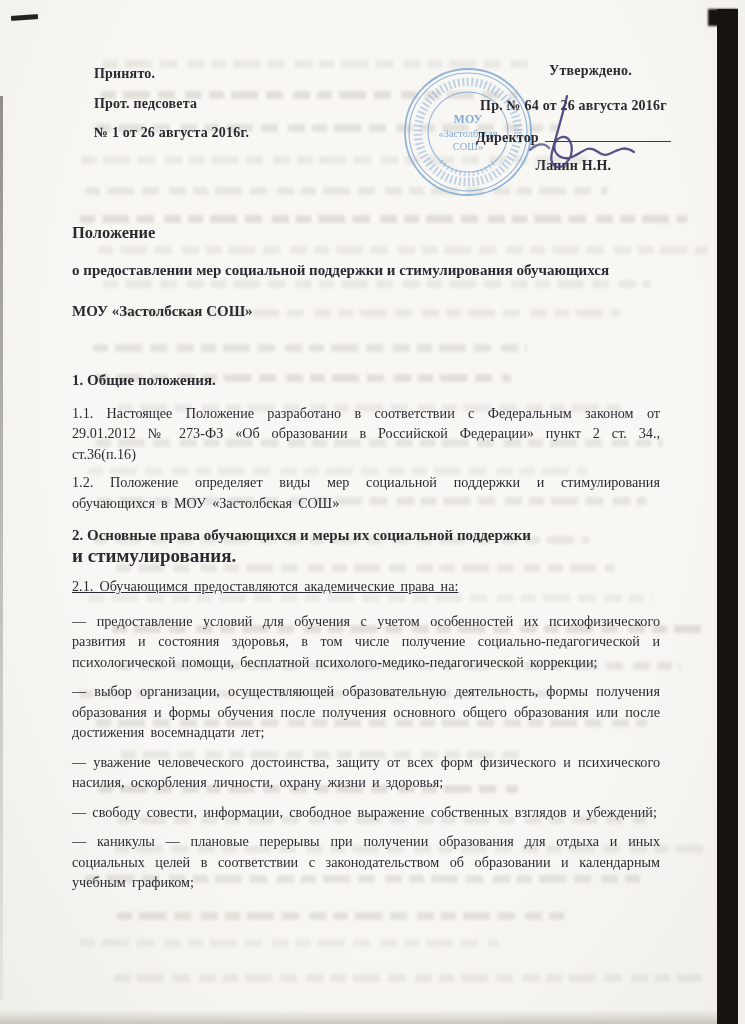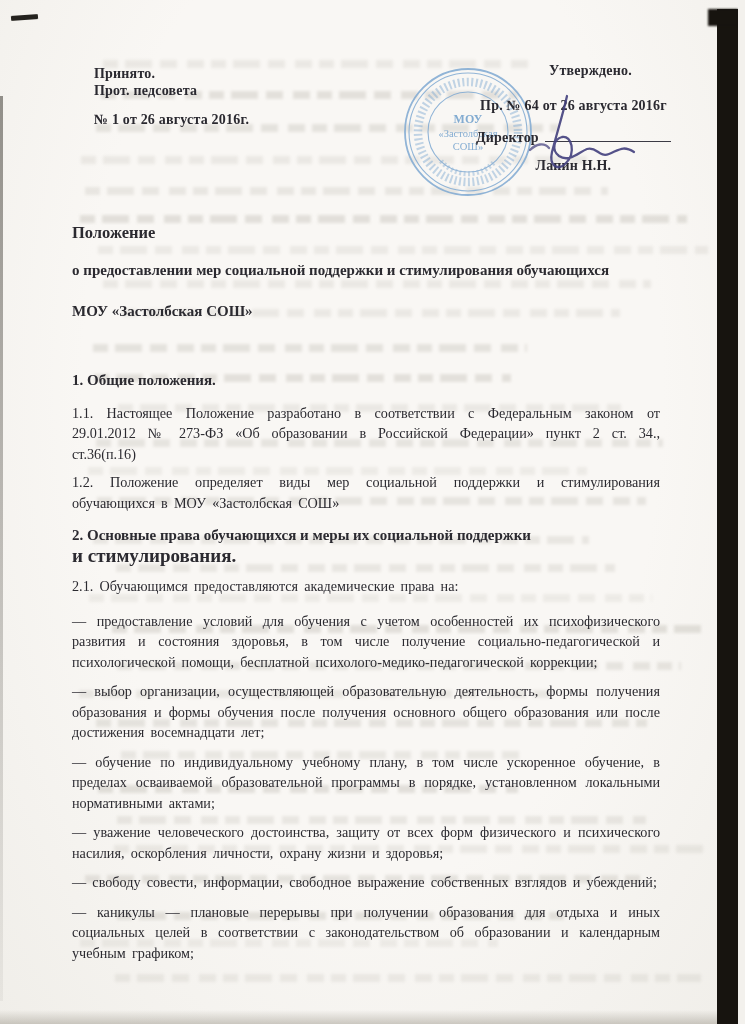--- a/index.html
+++ b/index.html
@@ -29,21 +29,21 @@
   .scan-right-band-top{position:absolute;left:708px;top:9px;width:30px;height:17px;background:#17140f;filter:blur(.9px);z-index:6;}
   .scan-right-sliver{position:absolute;left:738px;top:0;width:7px;height:1024px;background:#f3f1ed;z-index:7;}
   .scan-left-line{position:absolute;left:0;top:96px;width:3px;height:905px;background:linear-gradient(#4f4c45, rgba(79,76,69,.1));opacity:.6;z-index:6;}
   .scan-dash{position:absolute;left:11px;top:15px;width:27px;height:5px;background:#24221e;transform:rotate(-4deg);border-radius:1px;filter:blur(.3px);z-index:6;}
   .scan-bottom{position:absolute;left:0;bottom:0;width:100%;height:14px;background:linear-gradient(rgba(170,165,154,0), rgba(160,155,144,.5));z-index:5;}
 
   
   .hdr{position:absolute;z-index:3;font-weight:bold;font-size:14px;color:#2a2930;letter-spacing:.2px;}
   .hdr p{margin:0;}
   .hdr-left{left:94px;top:66px;}
-  .hdr-left .l1{margin-bottom:1px;}
+  .hdr-left .l1{margin-bottom:14px;}
   .hdr-left .l2{margin-bottom:13px;}
   .hdr-right{left:476px;top:63px;text-align:center;}
   .hdr-right .l1{margin-left:34px;margin-bottom:19px;}
   .hdr-right .l2{margin-bottom:14px;}
   .hdr-right .l3{margin-bottom:12px;}
   .sig-line{display:inline-block;width:126px;border-bottom:1.6px solid #3c3b45;height:13px;margin-left:6px;}
 
   
   .stamp{position:absolute;left:401px;top:65px;width:134px;height:134px;z-index:2;opacity:.85;filter:blur(.35px);}
   
@@ -58,21 +58,21 @@
   .center{text-align:right;word-spacing:normal !important;}
   .bold{font-weight:bold;}
   .t1{font-size:16.5px;line-height:22px;margin-bottom:16px !important;}
   .t2{font-size:15px;line-height:20px;margin-bottom:21px !important;}
   .t3{font-size:15px;line-height:20px;margin-bottom:49px !important;}
   .h-sec{font-size:15px;margin-bottom:12px !important;}
   .h-sec2a{font-size:15px;margin-bottom:0 !important;font-family:Liberation Serif, serif;}
   .h-sec2b{font-size:19px;margin-bottom:10px !important;}
   .p11{margin-bottom:8px !important;}
   .p12{margin-bottom:12px !important;}
-  .p21{margin-bottom:14px !important;text-align:left;}
+  .p21{margin-bottom:14px !important;text-align:left;text-decoration:underline;}
 </style>
 </head>
 <body>
 
 <div class="page">
 
   <div class="bleed-layer" id="bleed-layer">
       <div class="ghost" style="top: 59.9233px; left: 103.236px; width: 425.404px; opacity: 0.13;"></div>
       <div class="ghost" style="top: 91.0457px; left: 100.787px; width: 417.283px; opacity: 0.2;"></div>
       <div class="ghost" style="top: 123.715px; left: 96.4871px; width: 462.577px; opacity: 0.19;"></div>
@@ -150,21 +150,20 @@
     <p class="center bold h-sec">1. Общие положения.</p>
     <p class="p11">1.1. Настоящее Положение разработано в соответствии с Федеральным законом от 29.01.2012 № 273-ФЗ «Об образовании в Российской Федерации» пункт 2 ст. 34., ст.36(п.16)</p>
     <p class="p12">1.2. Положение определяет виды мер социальной поддержки и стимулирования обучающихся в МОУ «Застолбская СОШ»</p>
 
     <p class="center bold h-sec2a">2. Основные права обучающихся и меры их социальной поддержки</p>
     <p class="center bold h-sec2b">и стимулирования.</p>
     <p class="p21">2.1. Обучающимся предоставляются академические права на:</p>
 
     <p>— предоставление условий для обучения с учетом особенностей их психофизического развития и состояния здоровья, в том числе получение социально-педагогической и психологической помощи, бесплатной психолого-медико-педагогической коррекции;</p>
     <p>— выбор организации, осуществляющей образовательную деятельность, формы получения образования и формы обучения после получения основного общего образования или после достижения восемнадцати лет;</p>
-    <p>— обучение по индивидуальному учебному плану, в том числе ускоренное обучение, в пределах осваиваемой образовательной программы в порядке, установленном локальными нормативными актами;</p>
     <p>— уважение человеческого достоинства, защиту от всех форм физического и психического насилия, оскорбления личности, охрану жизни и здоровья;</p>
     <p>— свободу совести, информации, свободное выражение собственных взглядов и убеждений;</p>
     <p>— каникулы — плановые перерывы при получении образования для отдыха и иных социальных целей в соответствии с законодательством об образовании и календарным учебным графиком;</p>
   </div>
 
   <div class="scan-right-band"></div>
   <div class="scan-right-band-top"></div>
   <div class="scan-right-sliver"></div>
   <div class="scan-left-line"></div>
   <div class="scan-dash"></div>

